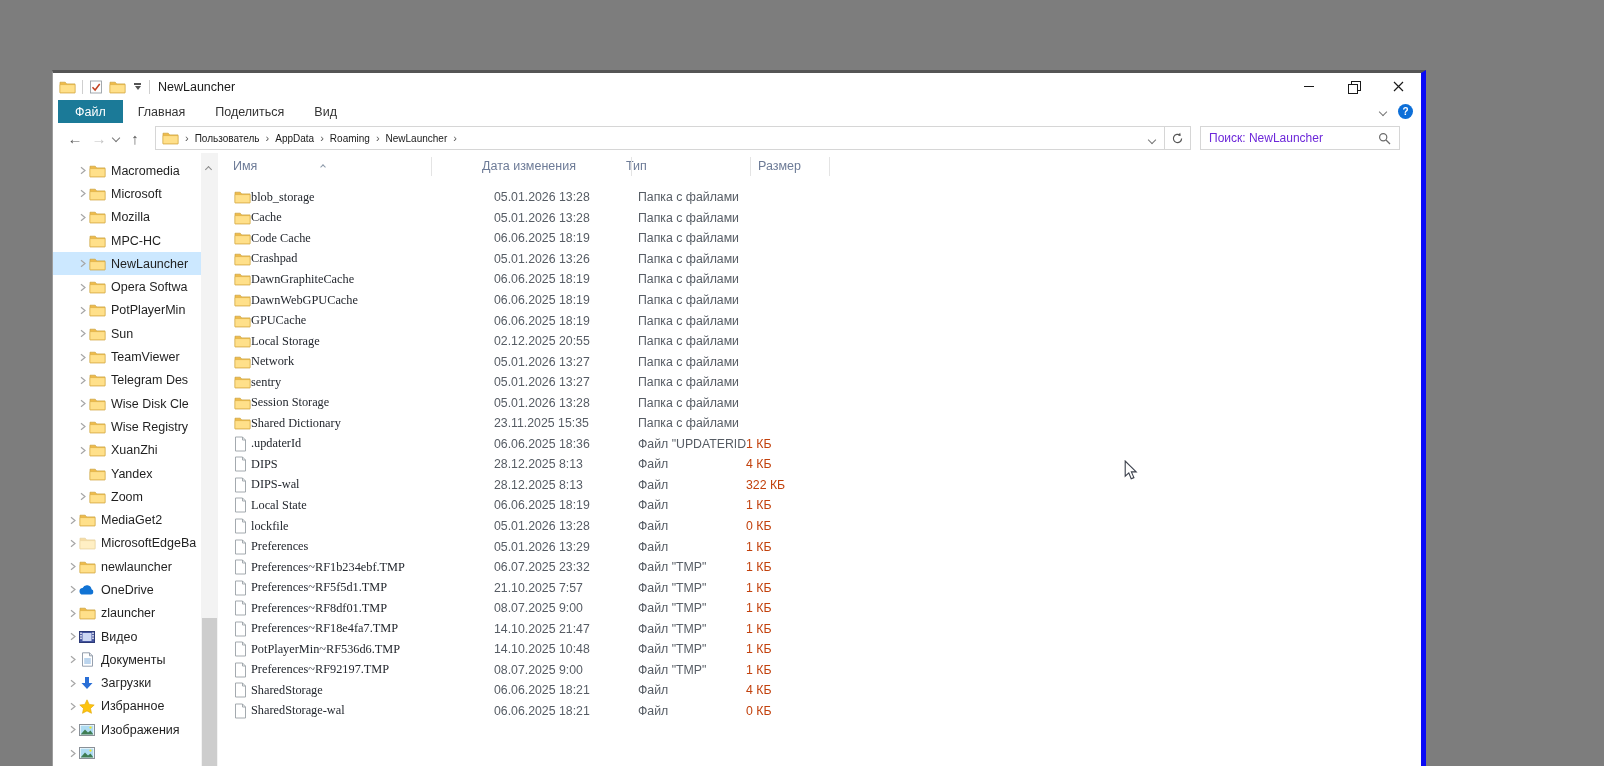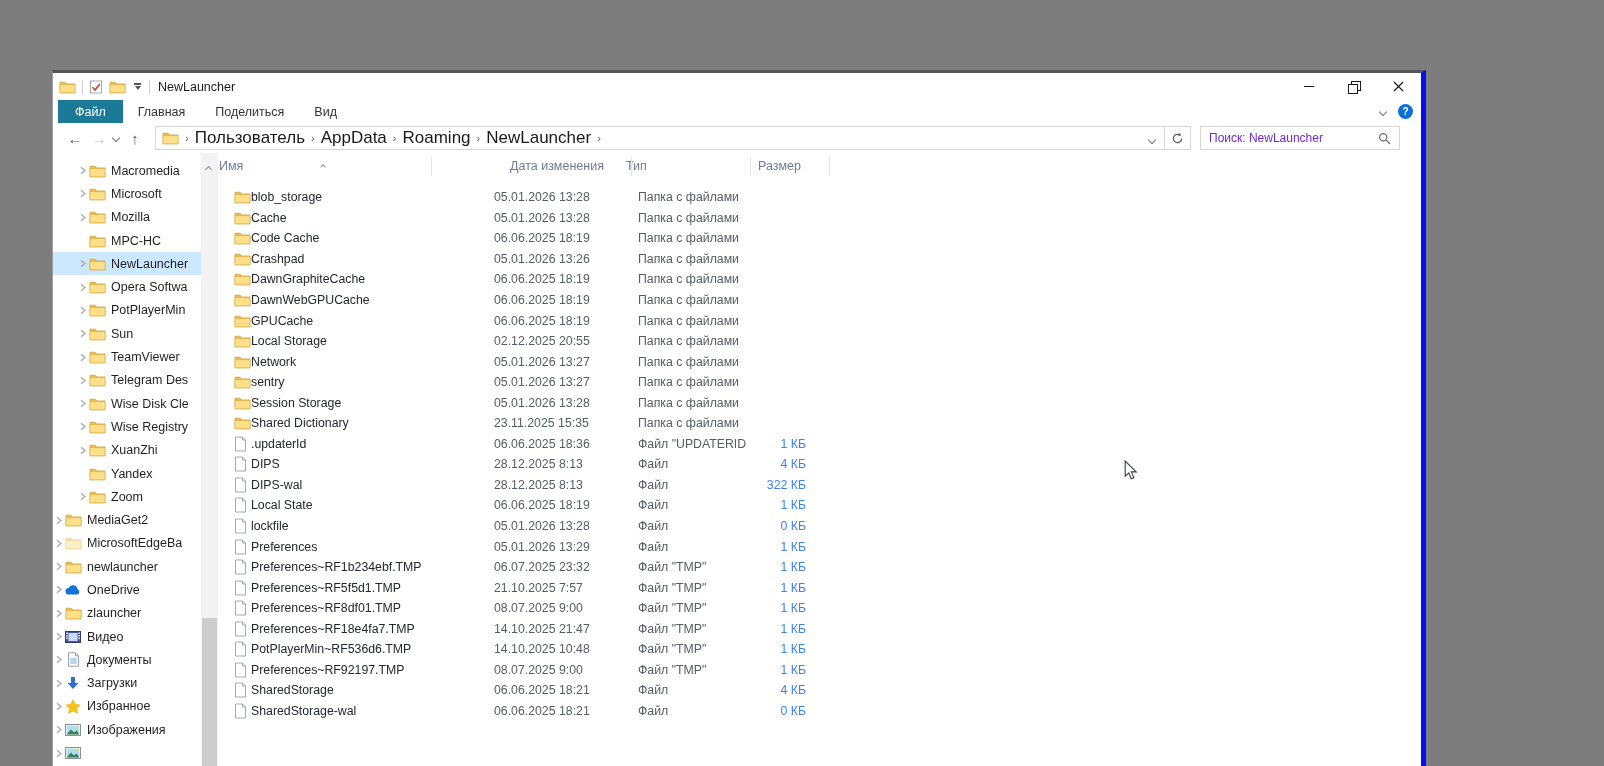--- a/index.html
+++ b/index.html
@@ -37,56 +37,56 @@
     font-size:10px; font-weight:bold; display:flex; align-items:center; justify-content:center; }
 
   
   .navbar { height:30px; display:flex; align-items:center; flex:0 0 auto; padding-left:10px; }
   .nav-ic { font-size:15px; color:#5a5a5a; width:24px; text-align:center; }
   .nav-ic.disabled { color:#c3c3c3; }
   .nav-caret { margin:0 4px 0 2px; }
   .addressbar { height:24px; margin-left:8px; width:1010px; border:1px solid #d6d6d6; display:flex; align-items:center; background:#fff; }
   .crumbs { display:flex; align-items:center; gap:5px; padding-left:6px; flex:1; overflow:hidden; }
   .crumb-sep { font-size:11px; color:#555; padding:0 1px; }
-  .crumb { font-size:17px; color:#1a1a1a; white-space:nowrap;text-align:center; }
+  .crumb { font-size:10px; color:#1a1a1a; white-space:nowrap;text-align:center; }
   .addr-caret { padding:0 9px; border-left:1px solid transparent; }
   .refresh-btn { width:26px; height:24px; border:1px solid #d6d6d6; border-left:none; display:flex; align-items:center; justify-content:center; }
   .searchbox { height:24px; width:200px; margin-left:9px; border:1px solid #d6d6d6; display:flex; align-items:center; background:#fff; }
   .searchbox .stext { flex:1; font-size:12px; color:#6d28d9; padding-left:8px; white-space:nowrap; overflow:hidden; }
   .searchbox .mag { padding:0 8px; display:flex; }
 
   
   .content { flex:1; display:flex; overflow:hidden; position:relative; }
 
   .sidebar { width:165px; flex:0 0 auto; position:relative; padding-top:6px; overflow:hidden; }
   .side-scroll { position:absolute; right:0; top:0; bottom:0; width:17px; background:#f3f3f3; }
   .side-scroll .sarrow { position:absolute; top:5px; left:5px; }
   .side-scroll .chev { border-color:#8a8a8a; width:5px; height:5px; }
   .side-thumb { position:absolute; left:1px; width:15px; background:#cdcdcd; }
   .side-item { height:23.3px; display:flex; align-items:center; margin-right:17px; overflow:hidden; white-space:nowrap; }
   .side-item.sel { background:var(--selection,#cce8ff); }
   .side-item .twisty { width:11px; flex:0 0 auto; display:flex; justify-content:center; }
   .side-item .sicon { width:18px; flex:0 0 auto; display:flex; justify-content:center; margin-right:5px; }
   .side-item .slabel { font-size:12.5px; color:#1f1f1f; }
   .lvl1 { padding-left:24px; }
-  .lvl0 { }
+  .lvl0 { padding-left:14px; }
 
   .filelist { flex:1; position:relative; overflow:hidden; }
   .lheader { position:relative; height:26px; }
   .hlabel { position:absolute; top:6px; font-size:12.5px; color:#6d7b97; }
   .hsep { position:absolute; top:4px; width:1px; height:19px; background:#e4e4e4; }
   .sort-chev { position:absolute; left:103px; top:2px; }
   .sort-chev .chev { width:4px; height:4px; border-color:#8b98a8; }
   .rows { margin-top:8px; }
   .frow { display:grid; grid-template-columns:17px 243px 144px 108px 60px; padding-left:16px;
     height:20.55px; align-items:center; font-size:12.3px; }
   .frow .ficon { display:flex; align-items:center; }
-  .frow .fname { color:#23272e; overflow:hidden; white-space:nowrap; }
+  .frow .fname { color:#23272e; overflow:hidden; white-space:nowrap;font-family:Liberation Serif, serif; }
   .frow .fdate, .frow .ftype { color:#565c64; overflow:hidden; white-space:nowrap; }
-  .frow .fsize { color:#3b82f6; text-align:right; }
+  .frow .fsize { color:#c2410c; text-align:left; }
 
   .cursor { position:absolute; left:1124px; top:460px; z-index:50; }
   svg { display:block; }
 </style>
 </head>
 <body>
 
 <div class="stage">
   <div class="window">
 
@@ -558,22 +558,22 @@
           </div>
         <div class="side-scroll">
           <span class="sarrow"><span class="chev up"></span></span>
           <div class="side-thumb" style="top:465px; height:150px;"></div>
         </div>
       </div>
 
       <div class="filelist">
         <div class="lheader">
           <span class="sort-chev"><span class="chev up"></span></span>
-          <span class="hlabel" style="left:1px">Имя</span>
-          <span class="hlabel" style="left:292px">Дата изменения</span>
+          <span class="hlabel" style="left:15px">Имя</span>
+          <span class="hlabel" style="left:264px">Дата изменения</span>
           <span class="hlabel" style="left:408px">Тип</span>
           <span class="hlabel" style="left:540px">Размер</span>
           <span class="hsep" style="left:213px"></span>
           <span class="hsep" style="left:413px"></span>
           <span class="hsep" style="left:532px"></span>
           <span class="hsep" style="left:611px"></span>
         </div>
         <div class="rows" id="file-rows">
             <div class="frow">
               <span class="ficon">

